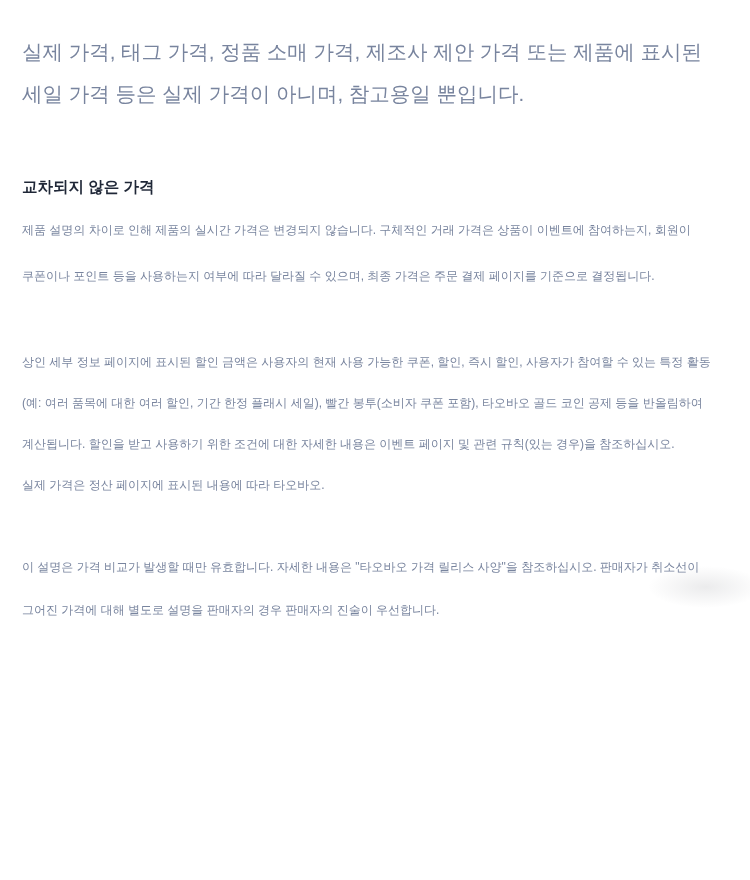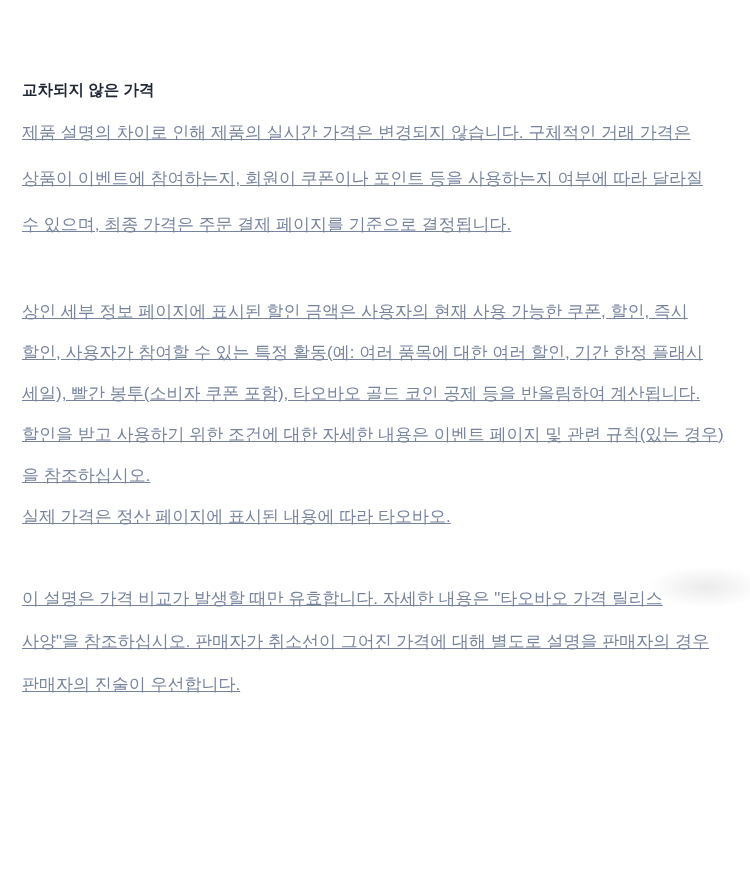--- a/index.html
+++ b/index.html
@@ -38,23 +38,22 @@
     margin-top: 13px;
     color: var(--body-color, #78849e);
   }
   .heading-small {
     font-size: 15.5px;
     font-weight: bold;
     color: var(--heading-color, #1f2737);
     margin-top: 62px;
   }
   .para {
-    font-size: 17px;
+    font-size: 12px;
     color: var(--body-color, #78849e);
-    text-decoration: underline;
   }
   .para-realtime {
     line-height: 46px;
     margin-top: 9px;
   }
   .para-discount {
     line-height: 41px;
     margin-top: 43px;
   }
   .para-validity {
@@ -71,20 +70,21 @@
     pointer-events: none;
   }
 </style>
 </head>
 <body>
 
 <div class="page">
 
 
 
+  <div class="para-large">실제 가격, 태그 가격, 정품 소매 가격, 제조사 제안 가격 또는 제품에 표시된 세일 가격 등은 실제 가격이 아니며, 참고용일 뿐입니다.</div>
 
   <div class="heading-small">교차되지 않은 가격</div>
 
   <div class="para para-realtime">제품 설명의 차이로 인해 제품의 실시간 가격은 변경되지 않습니다. 구체적인 거래 가격은 상품이 이벤트에 참여하는지, 회원이 쿠폰이나 포인트 등을 사용하는지 여부에 따라 달라질 수 있으며, 최종 가격은 주문 결제 페이지를 기준으로 결정됩니다.</div>
 
   <div class="para para-discount">
     <span>상인 세부 정보 페이지에 표시된 할인 금액은 사용자의 현재 사용 가능한 쿠폰, 할인, 즉시 할인, 사용자가 참여할 수 있는 특정 활동(예: 여러 품목에 대한 여러 할인, 기간 한정 플래시 세일), 빨간 봉투(소비자 쿠폰 포함), 타오바오 골드 코인 공제 등을 반올림하여 계산됩니다. 할인을 받고 사용하기 위한 조건에 대한 자세한 내용은 이벤트 페이지 및 관련 규칙(있는 경우)을 참조하십시오.</span><br>
     <span>실제 가격은 정산 페이지에 표시된 내용에 따라 타오바오.</span>
   </div>
 

